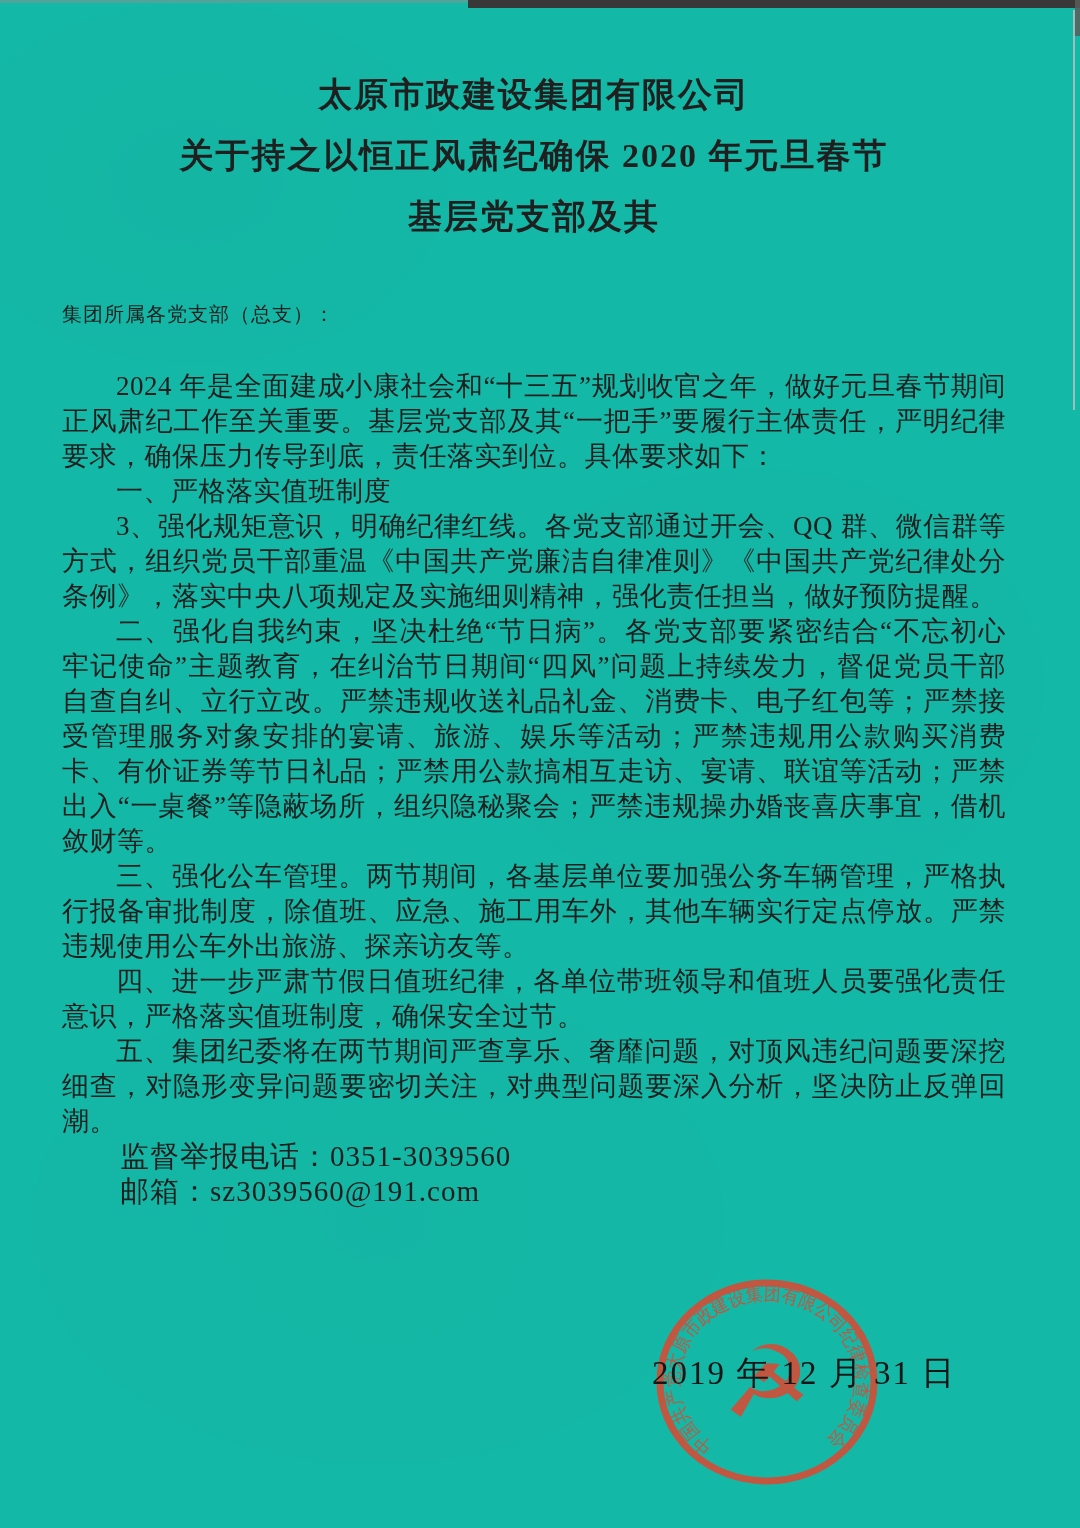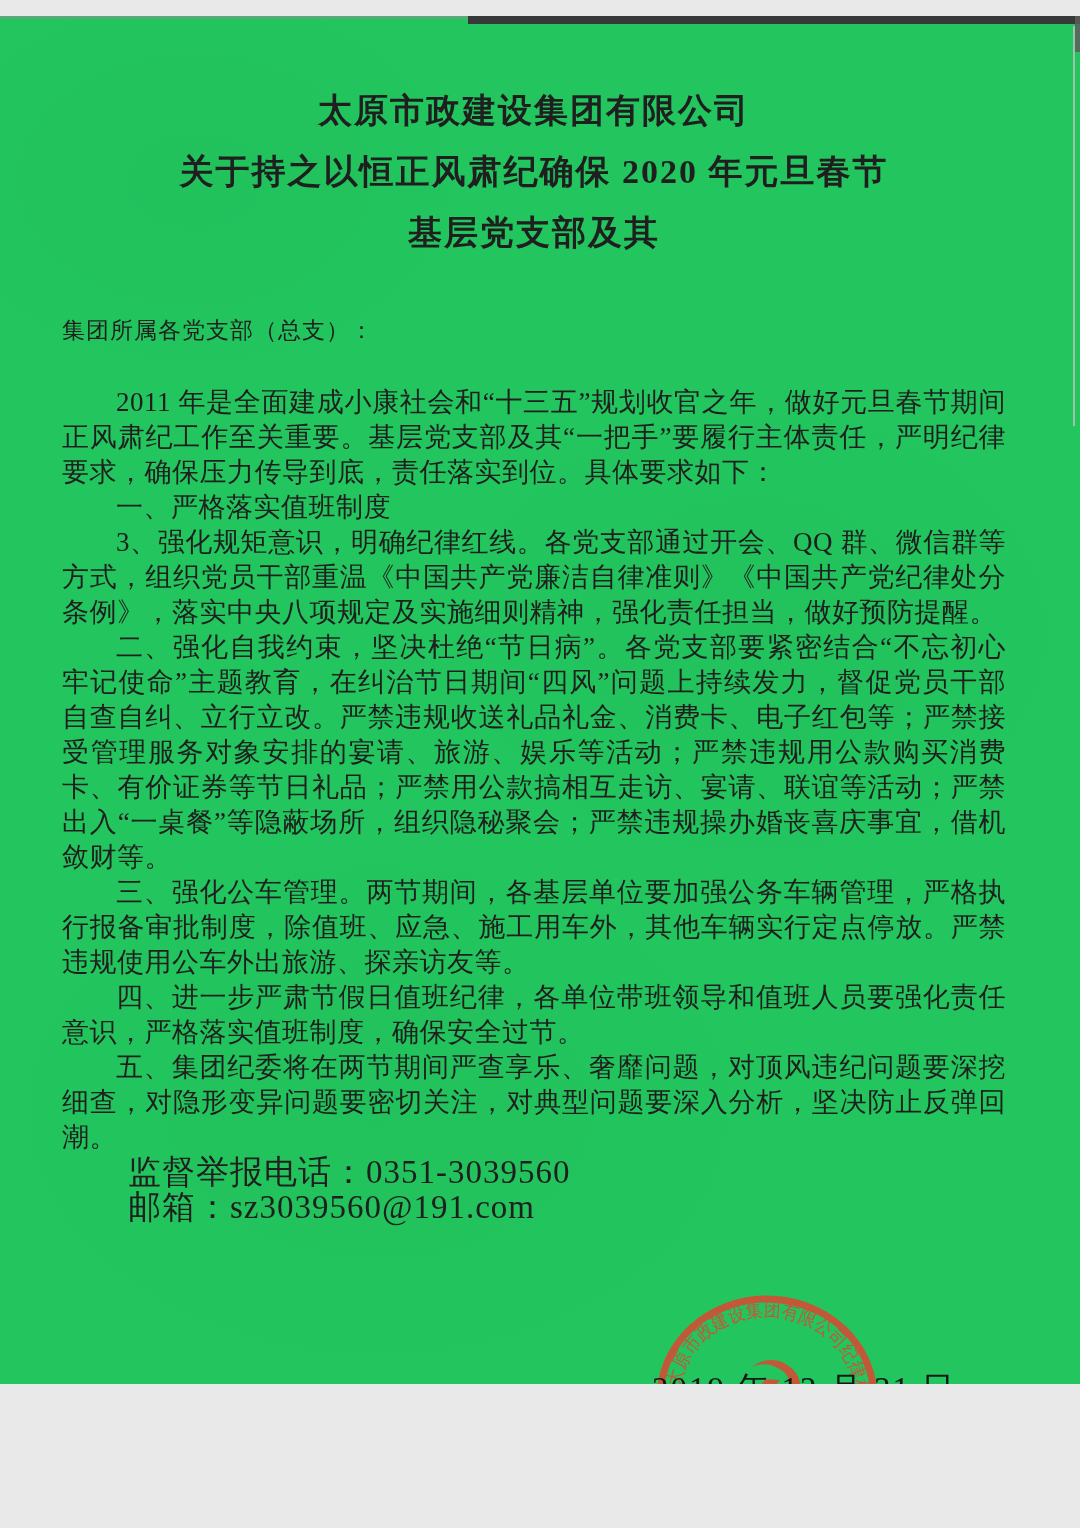--- a/index.html
+++ b/index.html
@@ -1,20 +1,20 @@
 <!DOCTYPE html>
 <html style="--seal-red: #d94a33;"><head>
 <meta charset="utf-8">
 <style>
   html,body { margin:0; padding:0; background:#e9e9e9; }
   .page {
     position:relative;
-    width:1080px; height:1368px;
-    margin:16px auto;
-    background:#22c55e;
+    width:1080px; height:1528px;
+    margin:0 auto;
+    background:#14b8a6;
     color:#1f1f1f;
     font-family:"Liberation Serif","DejaVu Serif",serif;
     overflow:hidden;
   }
   
   .page::before{
     content:""; position:absolute; inset:0; pointer-events:none;
     background:
       radial-gradient(420px 300px at 18% 12%, rgba(0,0,0,0.018), transparent 70%),
       radial-gradient(500px 380px at 70% 45%, rgba(0,0,0,0.014), transparent 70%),
@@ -24,29 +24,29 @@
   .edge-top      { position:absolute; top:0; left:0; width:100%; height:3px; background:#909090; opacity:.5; }
   .edge-top-dark { position:absolute; top:0; left:468px; right:0; height:8px; background:#383838; }
   .edge-corner   { position:absolute; top:0; right:0; width:5px; height:36px; background:#5c5c5c; opacity:.85; }
   .edge-right    { position:absolute; top:10px; right:5px; width:2px; height:400px; background:#bfbfbf; opacity:.8; }
 
   .content { position:absolute; left:62px; right:74px; top:0; }
 
   .doc-title { padding-top:64px; text-align:center; font-weight:bold; font-size:34px; }
   .title-line { line-height:61px; letter-spacing:2px; }
 
-  .salutation { margin-top:50px; font-size:23px; line-height:35px; letter-spacing:1px; }
+  .salutation { margin-top:50px; font-size:20px; line-height:35px; letter-spacing:1px; }
 
   .body-text { margin-top:37px; }
   .para {
     margin:0; font-size:27px; line-height:35px;
     text-indent:2em; text-align:justify; letter-spacing:0.5px;
   }
   .contact-line {
-    margin:0; font-size:33px; line-height:35px;
+    margin:0; font-size:29px; line-height:35px;
     text-indent:2em; letter-spacing:1px;
   }
 
   .seal-wrap {
     position:absolute; left:650px; top:1274px;
     width:234px; height:218px; z-index:1;
     opacity:0.88;
   }
   .doc-date {
     position:absolute; left:652px; top:1351px; z-index:2;
@@ -68,21 +68,21 @@
 
     <div class="doc-title">
         <div class="title-line">太原市政建设集团有限公司</div>
         <div class="title-line">关于持之以恒正风肃纪确保 2020 年元旦春节</div>
         <div class="title-line">基层党支部及其</div>
       </div>
 
     <div class="salutation">集团所属各党支部（总支）：</div>
 
     <div class="body-text">
-        <p class="para">2011 年是全面建成小康社会和“十三五”规划收官之年，做好元旦春节期间正风肃纪工作至关重要。基层党支部及其“一把手”要履行主体责任，严明纪律要求，确保压力传导到底，责任落实到位。具体要求如下：</p>
+        <p class="para">2024 年是全面建成小康社会和“十三五”规划收官之年，做好元旦春节期间正风肃纪工作至关重要。基层党支部及其“一把手”要履行主体责任，严明纪律要求，确保压力传导到底，责任落实到位。具体要求如下：</p>
         <p class="para">一、严格落实值班制度</p>
         <p class="para">3、强化规矩意识，明确纪律红线。各党支部通过开会、QQ 群、微信群等方式，组织党员干部重温《中国共产党廉洁自律准则》《中国共产党纪律处分条例》，落实中央八项规定及实施细则精神，强化责任担当，做好预防提醒。</p>
         <p class="para">二、强化自我约束，坚决杜绝“节日病”。各党支部要紧密结合“不忘初心 牢记使命”主题教育，在纠治节日期间“四风”问题上持续发力，督促党员干部自查自纠、立行立改。严禁违规收送礼品礼金、消费卡、电子红包等；严禁接受管理服务对象安排的宴请、旅游、娱乐等活动；严禁违规用公款购买消费卡、有价证券等节日礼品；严禁用公款搞相互走访、宴请、联谊等活动；严禁出入“一桌餐”等隐蔽场所，组织隐秘聚会；严禁违规操办婚丧喜庆事宜，借机敛财等。</p>
         <p class="para">三、强化公车管理。两节期间，各基层单位要加强公务车辆管理，严格执行报备审批制度，除值班、应急、施工用车外，其他车辆实行定点停放。严禁违规使用公车外出旅游、探亲访友等。</p>
         <p class="para">四、进一步严肃节假日值班纪律，各单位带班领导和值班人员要强化责任意识，严格落实值班制度，确保安全过节。</p>
         <p class="para">五、集团纪委将在两节期间严查享乐、奢靡问题，对顶风违纪问题要深挖细查，对隐形变异问题要密切关注，对典型问题要深入分析，坚决防止反弹回潮。</p>
       </div>
 
     <div>
         <p class="contact-line">监督举报电话：0351-3039560</p>

